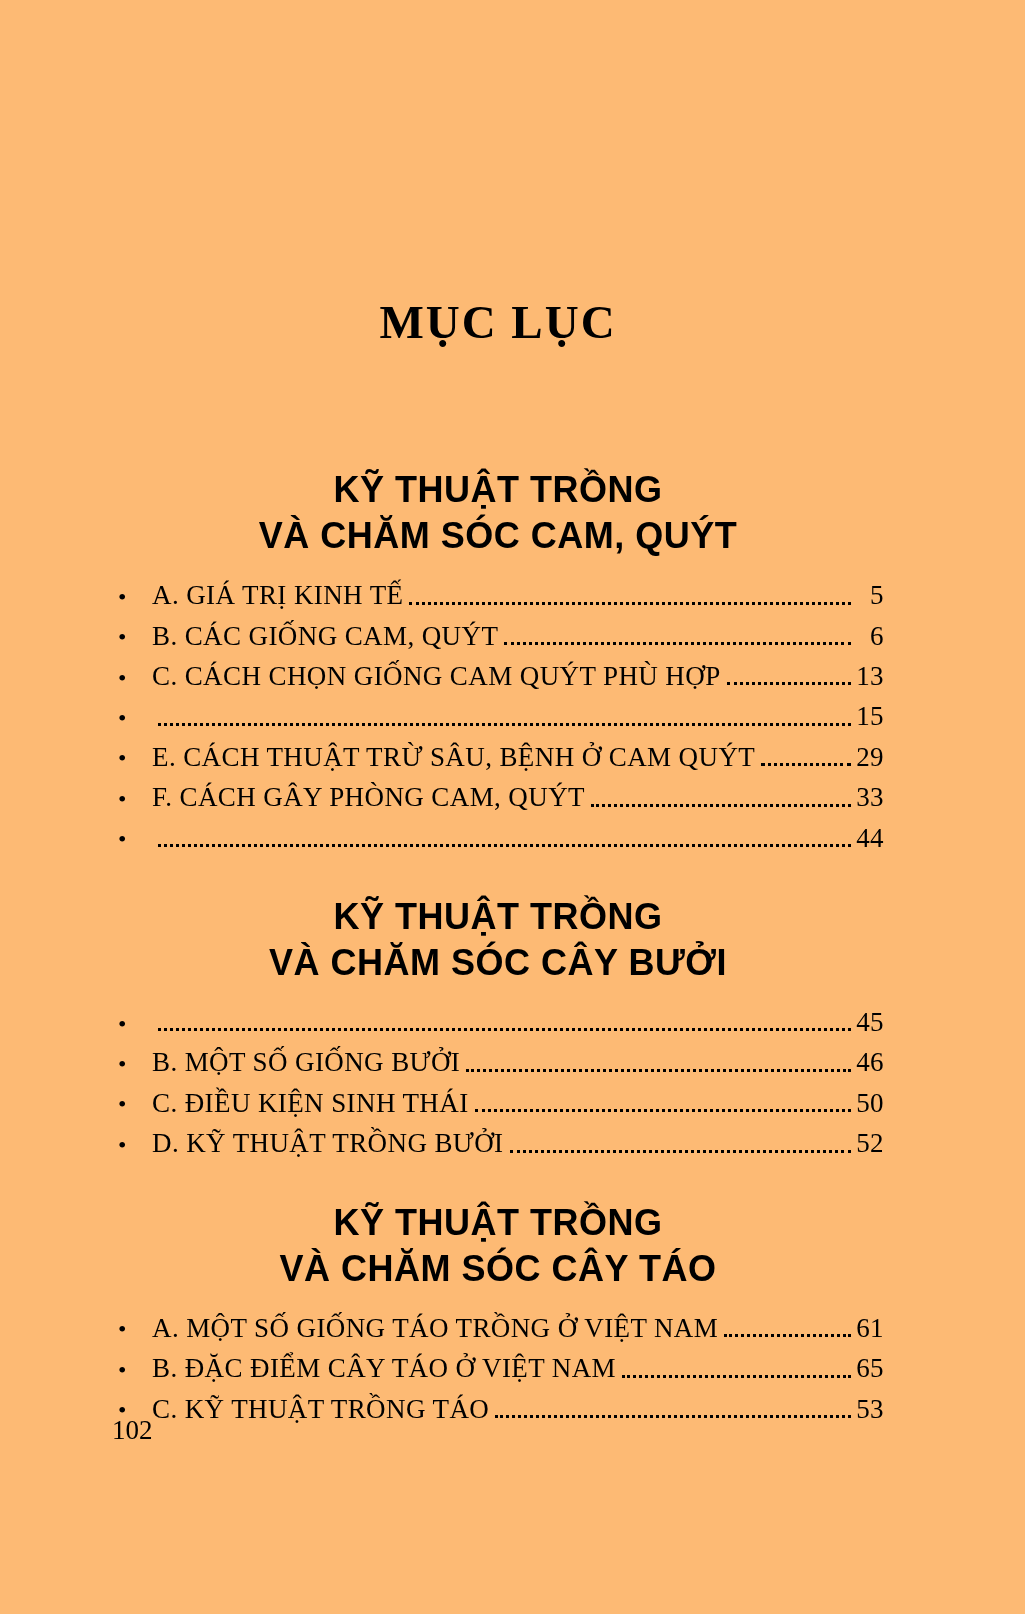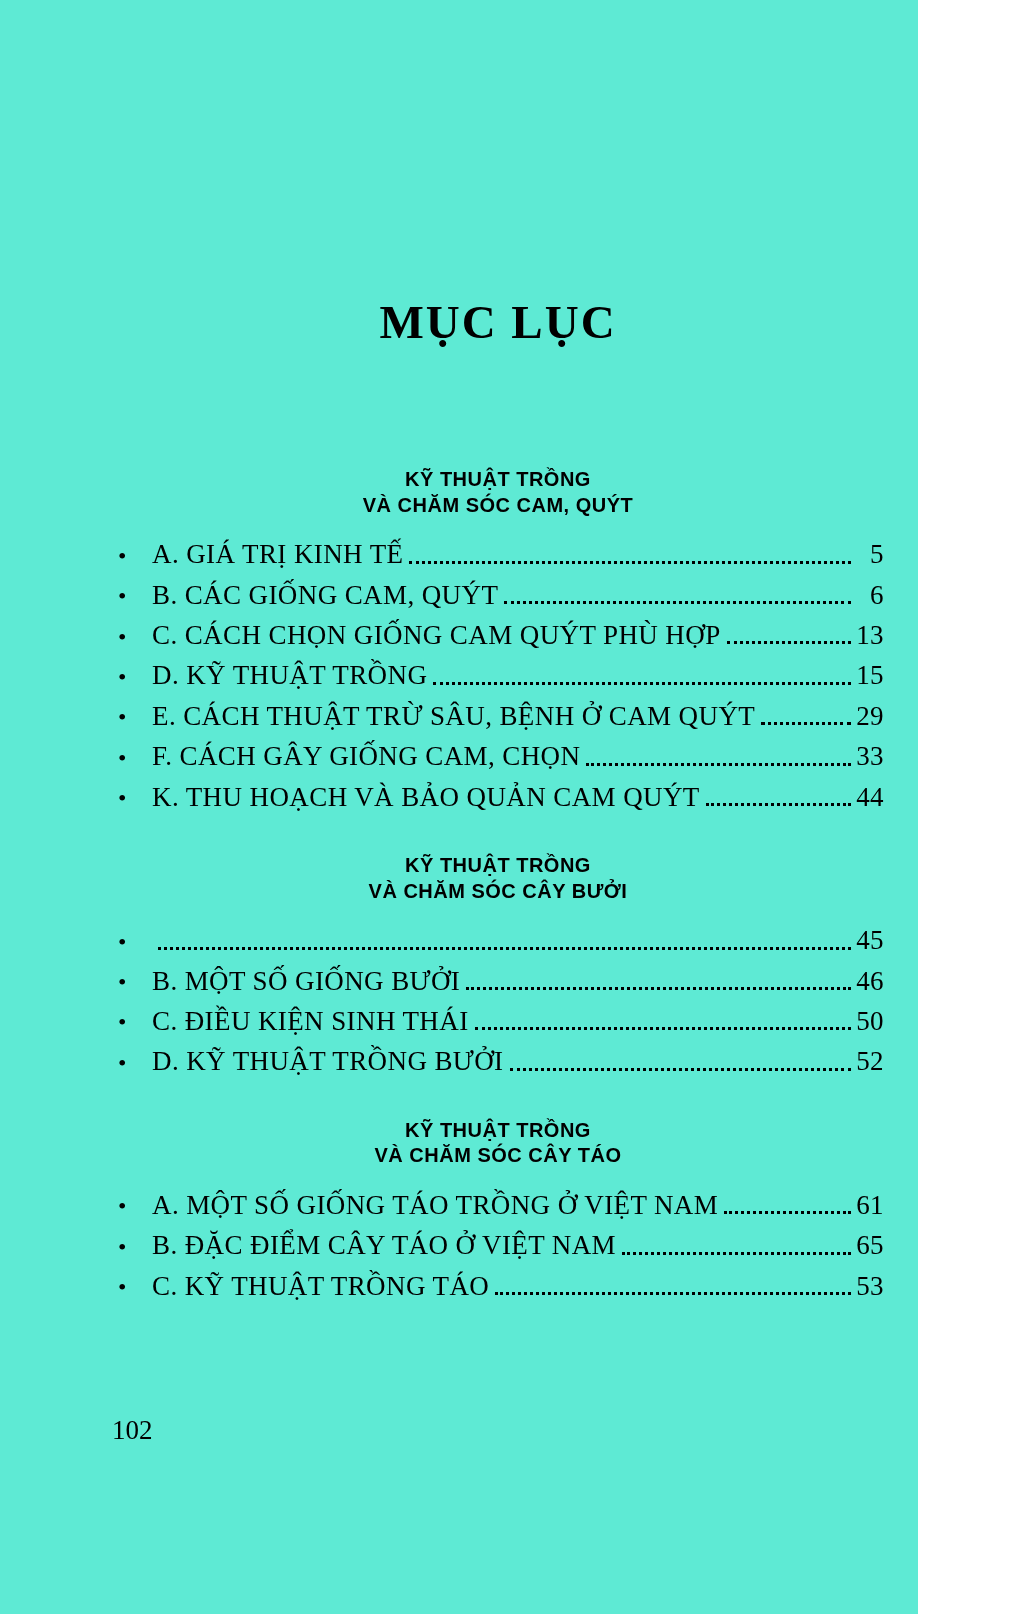--- a/index.html
+++ b/index.html
@@ -2,23 +2,23 @@
 <html><head>
 <meta charset="utf-8">
 <style>
   html, body {
     margin: 0;
     padding: 0;
     background: #ffffff;
   }
   .page {
     position: relative;
-    width: 918px;
+    width: 1025px;
     height: 1614px;
-    background: #5eead4;
+    background: #fdba74;
     color: #000000;
     font-family: "Liberation Serif", serif;
     overflow: hidden;
   }
   .content {
     margin-left: 112px;
     width: 772px;
   }
   .doc-title {
     padding-top: 295px;
@@ -31,21 +31,21 @@
   .section {
     margin-top: 36px;
   }
   .section.first {
     margin-top: 118px;
   }
   .section-heading {
     text-align: center;
     font-family: "Liberation Sans", sans-serif;
     font-weight: bold;
-    font-size: 20px;
+    font-size: 36px;
     line-height: 1.28;
     letter-spacing: 0.5px;
     margin-bottom: 16px;
   }
   .toc-row {
     display: flex;
     align-items: flex-end;
     font-size: 27px;
     line-height: 1.2;
     padding: 4px 0;
@@ -108,39 +108,37 @@
         <span class="pagenum">6</span>
       </div>
       <div class="toc-row">
         <span class="bullet">•</span>
         <span class="label">C. CÁCH CHỌN GIỐNG CAM QUÝT PHÙ HỢP</span>
         <span class="leader"></span>
         <span class="pagenum">13</span>
       </div>
       <div class="toc-row">
         <span class="bullet">•</span>
-        <span class="label">D. KỸ THUẬT TRỒNG</span>
         <span class="leader"></span>
         <span class="pagenum">15</span>
       </div>
       <div class="toc-row">
         <span class="bullet">•</span>
         <span class="label">E. CÁCH THUẬT TRỪ SÂU, BỆNH Ở CAM QUÝT</span>
         <span class="leader"></span>
         <span class="pagenum">29</span>
       </div>
       <div class="toc-row">
         <span class="bullet">•</span>
-        <span class="label">F. CÁCH GÂY GIỐNG CAM, CHỌN</span>
+        <span class="label">F. CÁCH GÂY PHÒNG CAM, QUÝT</span>
         <span class="leader"></span>
         <span class="pagenum">33</span>
       </div>
       <div class="toc-row">
         <span class="bullet">•</span>
-        <span class="label">K. THU HOẠCH VÀ BẢO QUẢN CAM QUÝT</span>
         <span class="leader"></span>
         <span class="pagenum">44</span>
       </div>
     </div>
 
     <div class="section">
       <div class="section-heading">
         <div>KỸ THUẬT TRỒNG</div>
         <div>VÀ CHĂM SÓC CÂY BƯỞI</div>
       </div>

